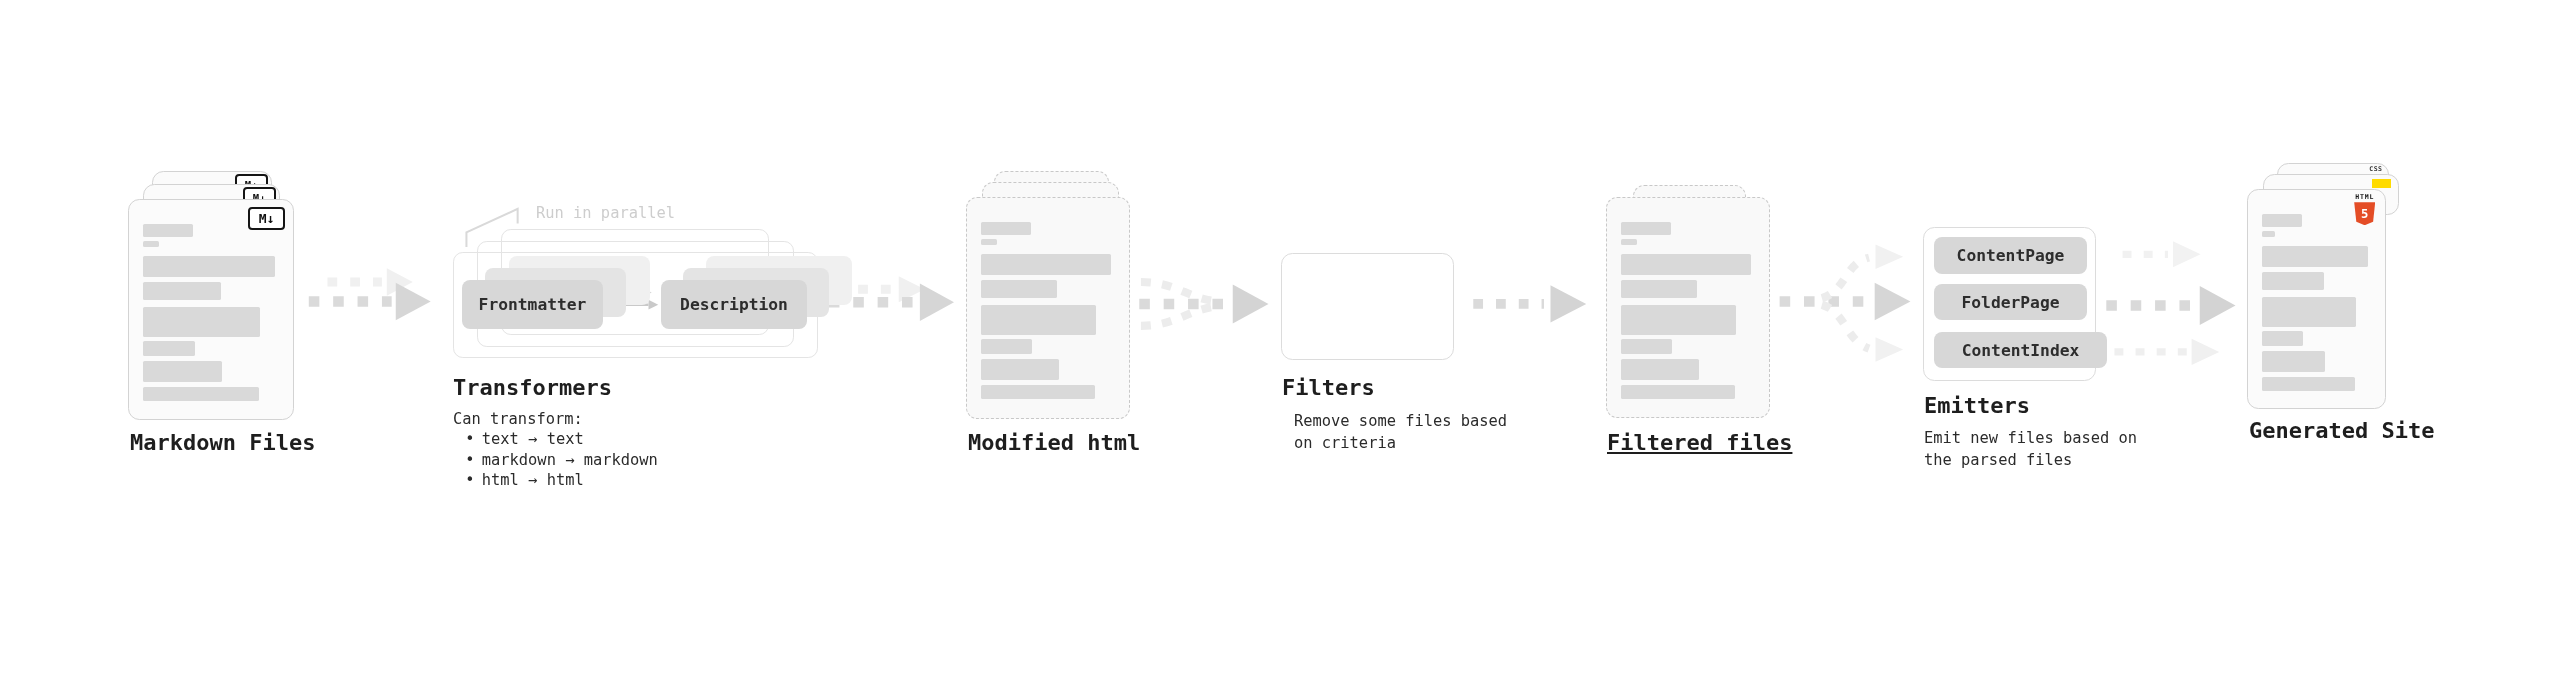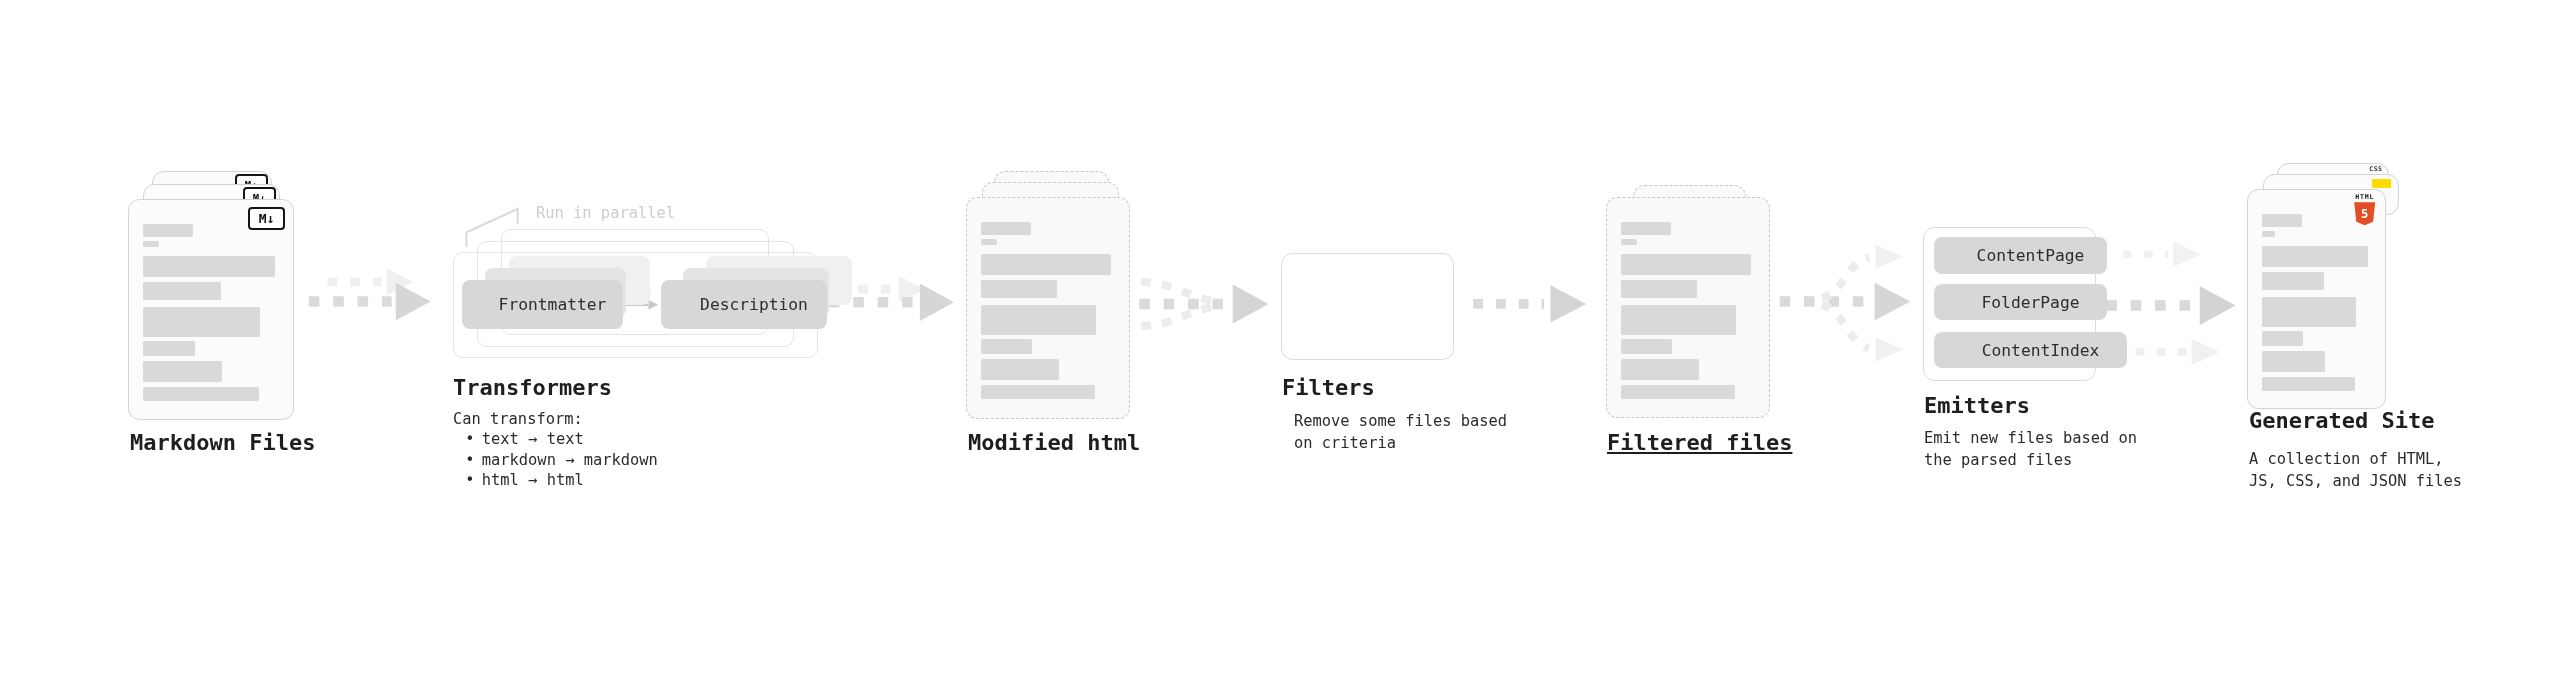--- a/index.html
+++ b/index.html
@@ -26,21 +26,21 @@
   .html5{position:absolute;top:4.1px;right:9.8px;width:21px;text-align:center;}
   .html5 .t{font-size:6.5px;font-weight:bold;color:#111;letter-spacing:0.8px;line-height:7.3px;}
   .html5 .shield{width:21px;height:23px;margin-top:0.8px;background:#e44d26;color:#fff;
                  display:flex;align-items:center;justify-content:center;font-size:12.2px;font-weight:bold;
                  clip-path:polygon(0 0,100% 0,90% 85%,50% 100%,10% 85%);}
 
   
   .tbox{position:absolute;border:1.6px solid #e4e4e4;border-radius:9.8px;box-sizing:border-box;}
   .panel{position:absolute;border:1.6px solid #dcdcdc;border-radius:11.4px;background:#fff;box-sizing:border-box;}
   .pill{position:absolute;background:#d7d7d7;border-radius:8.1px;display:flex;align-items:center;justify-content:center;
-        font-size:16.3px;font-weight:400;color:#2d2d2d;white-space:nowrap;padding-left:20px;}
+        font-size:16.3px;font-weight:700;color:#2d2d2d;white-space:nowrap;}
   .pill-echo{position:absolute;border-radius:8.1px;}
   .echo1{background:#e4e4e4;}
   .echo2{background:#f0f0f0;}
 
   
   .title{position:absolute;font-size:22px;font-weight:600;color:#1e1e1e;white-space:nowrap;}
   .sub{position:absolute;font-size:15.4px;line-height:22px;font-weight:500;color:#2b2b2b;white-space:nowrap;}
   .annotation{position:absolute;font-size:15.4px;font-weight:500;color:#cdcdcd;white-space:nowrap;}
   .bullets{position:absolute;font-size:15.4px;line-height:20.3px;font-weight:500;color:#2b2b2b;white-space:nowrap;}
   .bullet-row{display:flex;gap:7.3px;padding-left:12.2px;}
@@ -219,20 +219,16 @@
         <div class="bar" style="width: 37%; height: 12.2px; margin-bottom: 4.9px;"></div>
         <div class="bar" style="width: 12%; height: 5.7px; margin-bottom: 9px;"></div>
         <div class="bar" style="width: 97%; height: 21px; margin-bottom: 4.9px;"></div>
         <div class="bar" style="width: 57%; height: 18px; margin-bottom: 6.5px;"></div>
         <div class="bar" style="width: 86%; height: 30px; margin-bottom: 4.9px;"></div>
         <div class="bar" style="width: 38%; height: 14.6px; margin-bottom: 4.9px;"></div>
         <div class="bar" style="width: 58%; height: 21px; margin-bottom: 4.9px;"></div>
         <div class="bar" style="width: 85%; height: 14.6px; margin-bottom: 4.9px;"></div>
       </div>
   </div>
-  <div class="title" style="left:2249px;top:408px;text-align:right;">Generated Site</div>
-  <div class="sub" style="left:2249px;top:448px;">
-    <div>A collection of HTML,</div>
-    <div>JS, CSS, and JSON files</div>
-  </div>
+  <div class="title" style="left:2249px;top:418px;text-align:right;">Generated Site</div>
 
 </div>
 
 
 </body></html>

